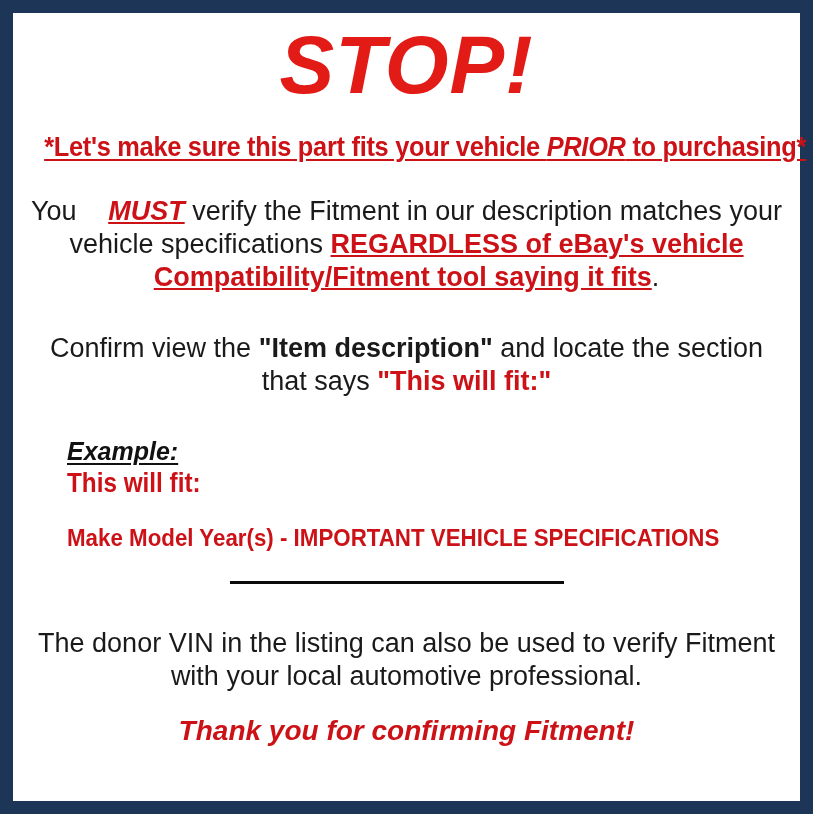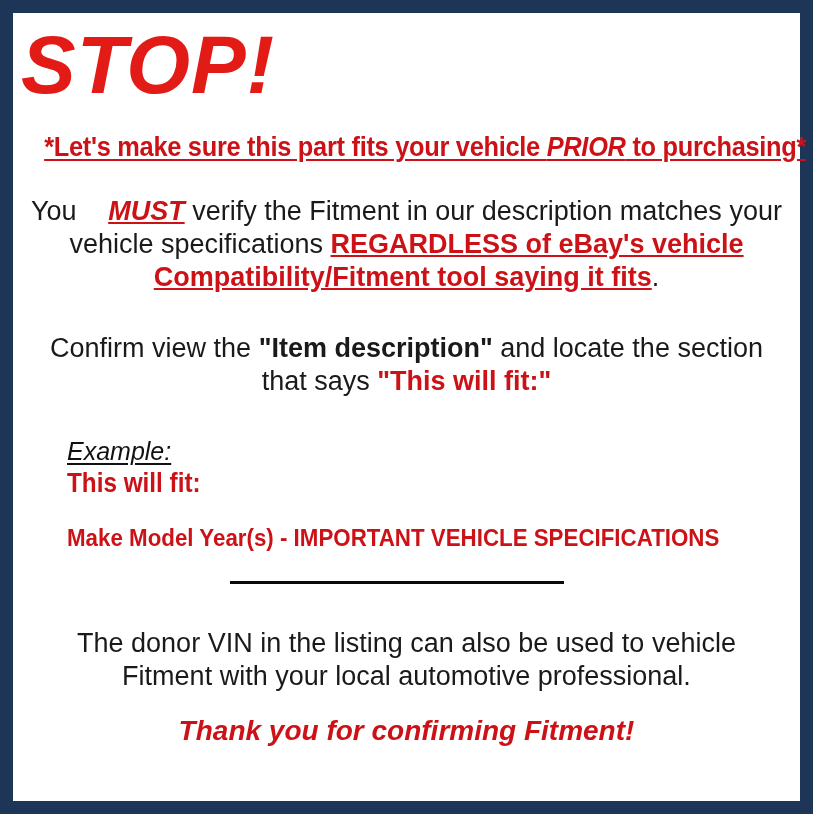--- a/index.html
+++ b/index.html
@@ -26,20 +26,21 @@
   #notice-inner {
     box-sizing: border-box;
     width: 100%;
     height: 100%;
     padding: 0 8px;
     display: block;
   }
 
   
   #stop-heading {
+    text-align: center;
     color: #e31b17;
     font-family: "Liberation Sans", sans-serif;
     font-weight: bold;
     font-style: italic;
     font-size: 82px;
     line-height: 86px;
     letter-spacing: 1px;
     margin: 9px 0 0 0;
     padding: 0;
   }
@@ -107,20 +108,21 @@
   }
   #example-label {
     color: #111111;
     font-family: "Liberation Sans", sans-serif;
     font-style: italic;
     font-size: 25px;
     line-height: 27px;
     text-decoration: underline;
     text-underline-offset: 3px;
     display: inline-block;
+    font-weight: bold;
   }
   #example-willfit {
     color: #cc1217;
     font-family: "Liberation Sans Narrow", "Liberation Sans", sans-serif;
     font-weight: bold;
     font-size: 27px;
     line-height: 30px;
     margin-top: 3px;
     transform: scaleX(0.9);
     transform-origin: left center;
@@ -186,18 +188,18 @@
       <div><span id="example-label">Example:</span></div>
       <div id="example-willfit">This will fit:</div>
       <div id="example-spec">Make Model Year(s) - IMPORTANT VEHICLE SPECIFICATIONS</div>
     </div>
 
     <div id="divider-wrap">
       <div id="divider-rule"></div>
     </div>
 
 
-    <p class="para" id="para-vin">The donor VIN in the listing can also be used to vehicle Fitment with your local automotive professional.</p>
+    <p class="para" id="para-vin">The donor VIN in the listing can also be used to verify Fitment with your local automotive professional.</p>
 
     <div id="thankyou-line">Thank you for confirming Fitment!</div>
 
   </div>
 </div>
 
 </body></html>

